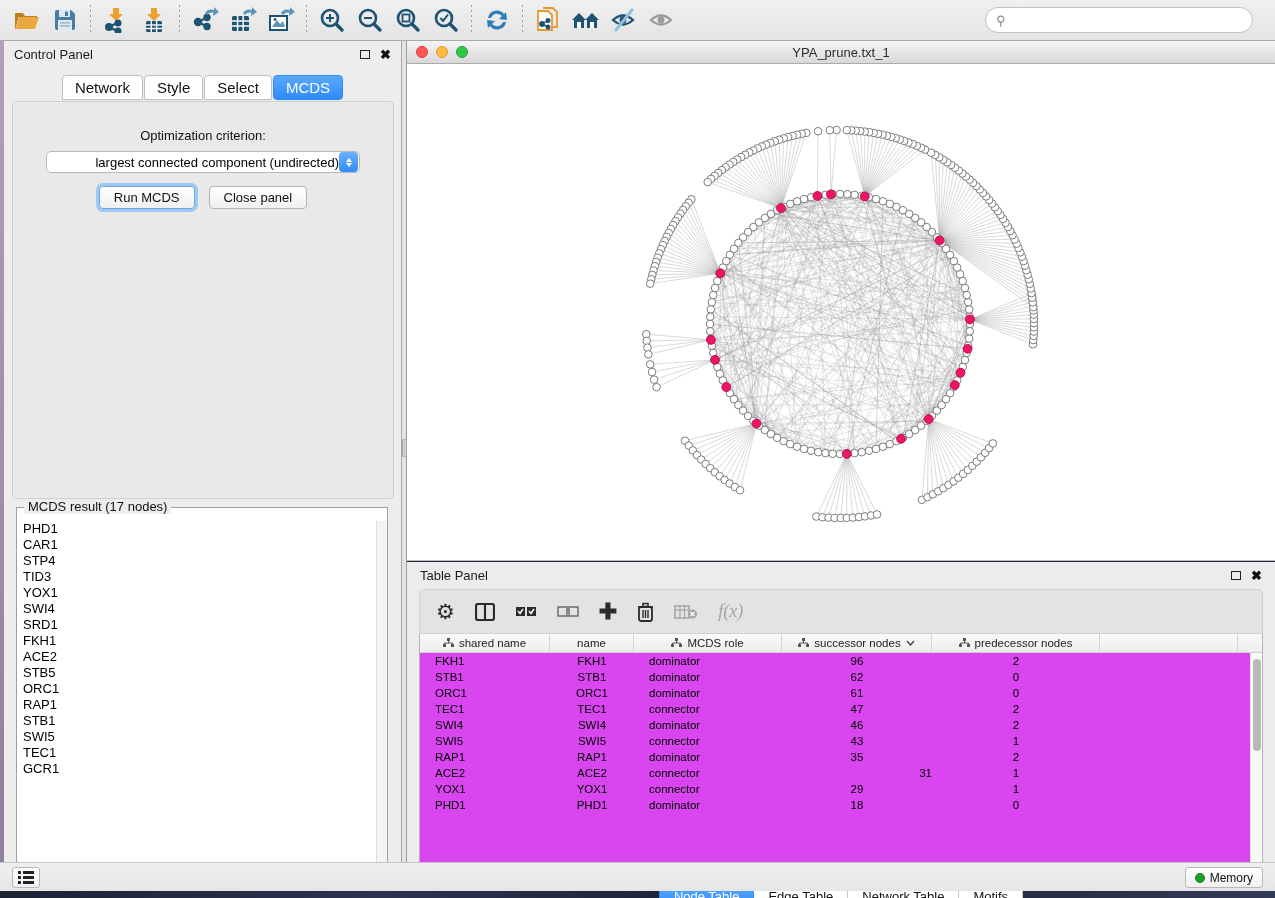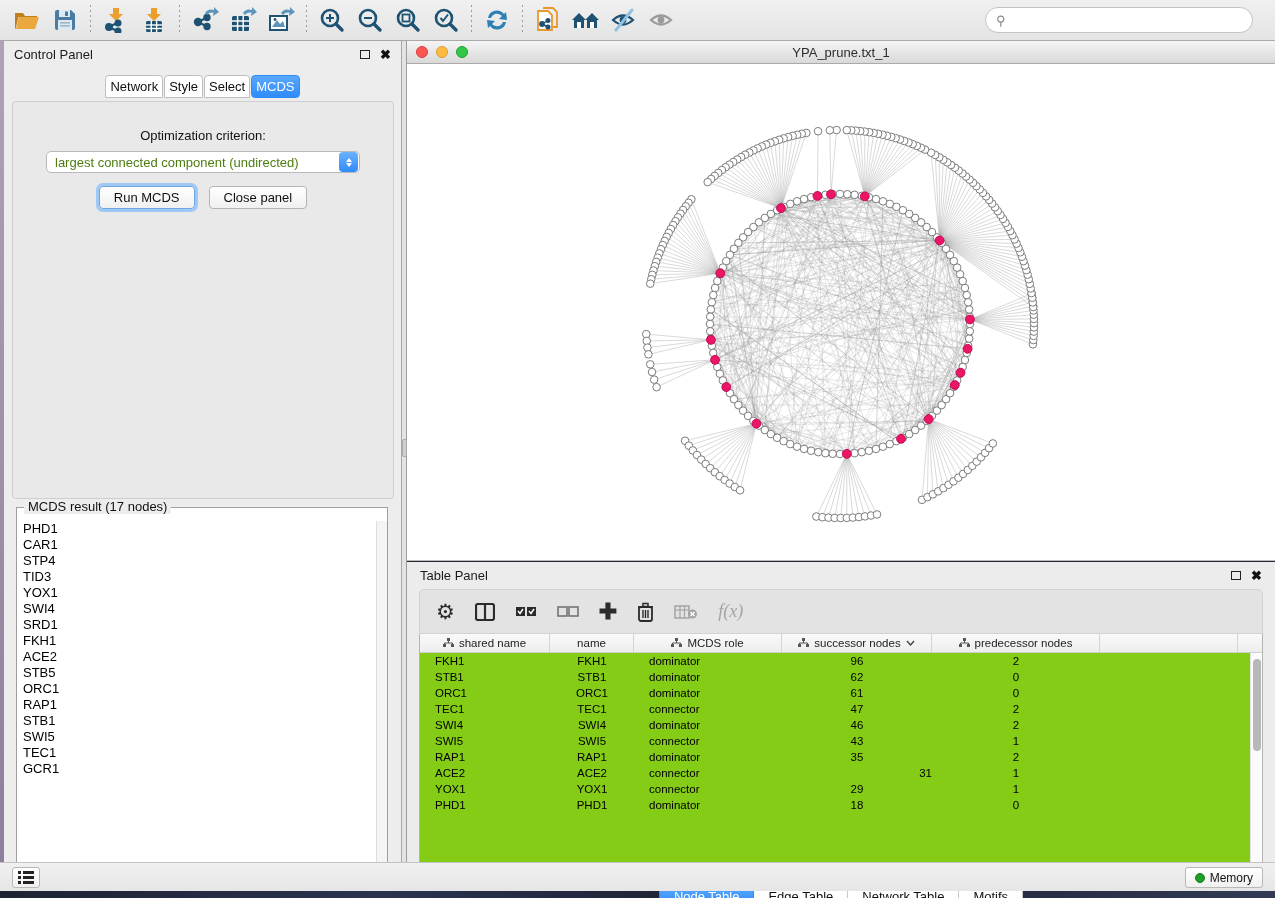--- a/index.html
+++ b/index.html
@@ -31,30 +31,30 @@
   
   .control-panel { position:absolute; left:4px; top:41px; width:398px; height:821px;
     background:#ededed; border-right:1px solid #a8a8a8; }
   .cp-header { height:26px; display:flex; align-items:center; padding:0 10px; }
   .cp-title { font-size:13px; color:#1c1c1c; flex:1; }
   .win-btns { display:flex; gap:10px; align-items:center; }
   .float-glyph { width:10px; height:9px; border:1.5px solid #222; display:inline-block; }
   .close-glyph { font-size:13px; font-weight:bold; color:#111; line-height:1; }
 
   .cp-tabs { display:flex; justify-content:center; gap:1px; margin-top:8px; position:relative; z-index:2; }
-  .cp-tab { background:#fff; border:1px solid #bfbfbf; font-size:13px; color:#111;
-    padding:3px 4px; border-radius:4px 4px 0 0; }
+  .cp-tab { background:#fff; border:1px solid #bfbfbf; font-size:15px; color:#111;
+    padding:3px 12px; border-radius:4px 4px 0 0; }
   .cp-tab.active { background:linear-gradient(#59a8fd,#2f8bfb); color:#fff; border-color:#2f8bfb; border-radius:4px; }
 
   .cp-body { position:absolute; left:8px; top:60px; width:382px; height:398px;
     background:#e9e9e9; border:1px solid #cfcfcf; border-radius:4px; }
   .opt-label { text-align:center; font-size:13px; color:#111; margin-top:26px; }
   .dropdown { margin:8px auto 0 auto; width:314px; height:22px; background:#fff;
     border:1px solid #b9b9b9; border-radius:5px; display:flex; align-items:center; }
-  .dropdown .dd-text { flex:1; font-size:13px; padding-left:8px; color:#4d7c0f; white-space:nowrap; }
+  .dropdown .dd-text { flex:1; font-size:13px; padding-left:8px; color:#000000; white-space:nowrap;text-align:right; }
   .dd-stepper { width:19px; height:20px; margin-right:1px; border-radius:4px;
     background:linear-gradient(#6cb2fe,#2f8bfb); display:flex; flex-direction:column;
     align-items:center; justify-content:center; gap:1px; }
   .dd-stepper .up { width:0; height:0; border-left:3.5px solid transparent; border-right:3.5px solid transparent; border-bottom:4px solid #fff; }
   .dd-stepper .dn { width:0; height:0; border-left:3.5px solid transparent; border-right:3.5px solid transparent; border-top:4px solid #fff; }
   .cp-buttons { display:flex; justify-content:center; gap:14px; margin-top:13px; }
   .mac-btn { background:linear-gradient(#ffffff,#f0f0f0); border:1px solid #b5b5b5;
     border-radius:4px; font-size:13px; color:#111; padding:3px 14px;
     font-family:"Liberation Sans", sans-serif; }
   .mac-btn.focus-ring { box-shadow:0 0 0 3px #9ec8f6; border-color:#6fa6e0; }
@@ -90,21 +90,21 @@
   .tp-header { height:27px; display:flex; align-items:center; padding:0 13px; }
   .tp-title { font-size:13px; color:#1c1c1c; flex:1; }
   .tp-toolbar { margin:0 12px; height:45px; background:#e3e3e3; border:1px solid #d2d2d2; border-radius:5px 5px 0 0;
     display:flex; align-items:center; gap:20px; padding:0 16px; }
   .tpt-icon { display:flex; align-items:center; justify-content:center; color:#2b2b2b; }
   .tpt-icon.disabled { color:#a4a4a4; }
   .gear-glyph { font-size:21px; }
   .plus-glyph { font-size:22px; font-weight:bold; }
   .fx-glyph { font-family:"Liberation Serif", serif; font-style:italic; font-size:18px;text-align:right; }
 
-  .tp-table { margin:0 12px; background:#84cc16; border:1px solid #b4b4b4; border-top:none; height:244px; position:relative; overflow:hidden; }
+  .tp-table { margin:0 12px; background:#d946ef; border:1px solid #b4b4b4; border-top:none; height:244px; position:relative; overflow:hidden; }
   .tp-head { display:flex; height:19px; background:linear-gradient(#fafafa,#ededed); border-bottom:1px solid #cfcfcf; }
   .th-cell { display:flex; align-items:center; justify-content:center; gap:5px;
     border-right:1px solid #d4d4d4; font-size:11.5px; color:#222; position:relative; }
   .th-cell svg { flex:0 0 auto; }
   .tp-rows { font-size:11.5px; color:#000; }
   .tp-row { display:flex; height:16px; align-items:center; }
   .td-cell { overflow:hidden; white-space:nowrap; }
   .tp-scroll { position:absolute; right:0; top:19px; bottom:0; width:12px; background:#fbfbfb; border-left:1px solid #e2e2e2; }
   .tp-thumb { position:absolute; left:2px; width:8px; border-radius:4px; background:#b8b8b8; }
 

